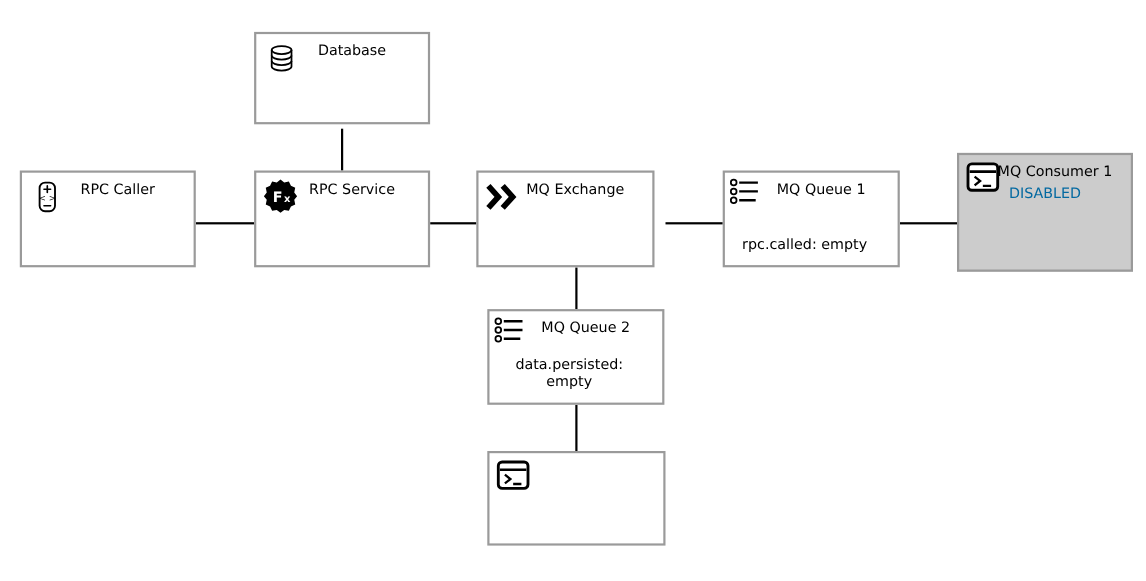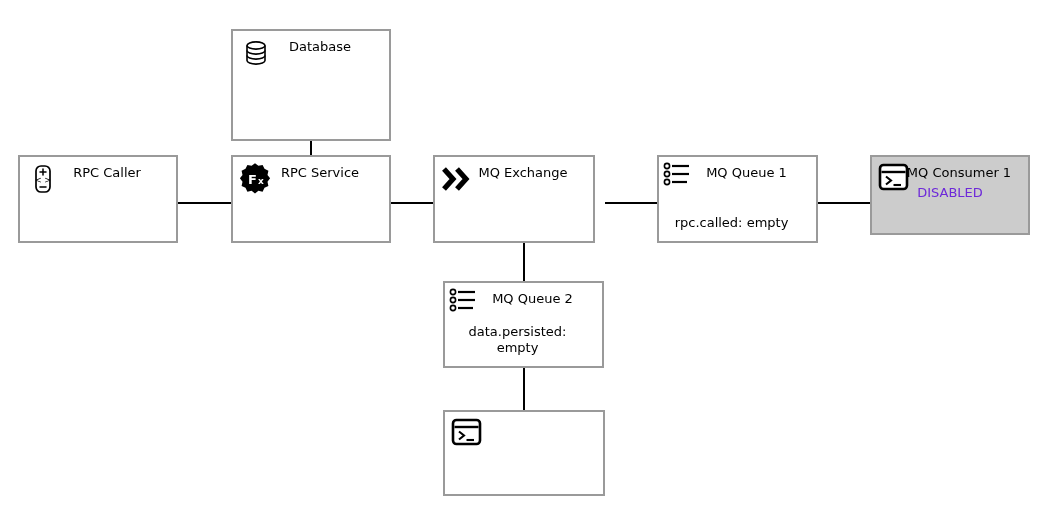--- a/index.html
+++ b/index.html
@@ -53,21 +53,21 @@
     box-sizing: border-box;
   }
   .node-sub {
     position: absolute;
     left: 0;
     right: 0;
     top: 28px;
     text-align: center;
     font-size: 13px;
     line-height: 16px;
-    color: #6d28d9;
+    color: #0369a1;
     padding-left: 8px;
     padding-right: 8px;
     box-sizing: border-box;
   }
   .node-status {
     position: absolute;
     left: 0;
     right: 0;
     bottom: 10px;
     text-align: center;
@@ -100,21 +100,21 @@
   <div class="edge h" style="left:391px; top:202px; width:53px;"></div>
 
   <div class="edge h" style="left:605px; top:202px; width:53px;"></div>
 
   <div class="edge h" style="left:818px; top:202px; width:53px;"></div>
 
   <div class="edge v" style="left:523px; top:243px; height:39px;"></div>
 
   <div class="edge v" style="left:523px; top:368px; height:43px;"></div>
 
-  <div class="node" style="left:231px; top:29px; width:160px; height:112px;">
+  <div class="node" style="left:231px; top:29px; width:160px; height:84px;">
     <span class="node-icon">
       <svg viewBox="0 0 34 34" width="34" height="34">
         <g fill="none" stroke="#000" stroke-width="1.6">
           <ellipse cx="17" cy="9.5" rx="9" ry="3.6"></ellipse>
           <path d="M8 9.5 V24.5 A9 3.6 0 0 0 26 24.5 V9.5"></path>
           <path d="M8 14.5 A9 3.6 0 0 0 26 14.5"></path>
           <path d="M8 19.5 A9 3.6 0 0 0 26 19.5"></path>
         </g>
       </svg>
     </span>
@@ -171,21 +171,21 @@
           <path d="M10 6 H27"></path>
           <path d="M10 14 H27"></path>
           <path d="M10 22 H25"></path>
         </g>
       </svg>
     </span>
     <div class="node-title">MQ Queue 1</div>
     <div class="node-status">rpc.called: empty</div>
   </div>
 
-  <div class="node filled" style="left:870px; top:155px; width:160px; height:80px;">
+  <div class="node filled" style="left:870px; top:139px; width:160px; height:108px;">
     <span class="node-icon" style="left:6px; top:6px; width:32px; height:30px;">
       <svg viewBox="0 0 32 30" width="32" height="30">
         <rect x="2" y="2" width="27" height="24" rx="3.5" ry="3.5" fill="#fff" stroke="#000" stroke-width="2.6"></rect>
         <path d="M3.5 9 H27.5" stroke="#000" stroke-width="2.4"></path>
         <g stroke="#000" stroke-width="2.1" stroke-linecap="butt" fill="none">
           <path d="M8 13.5 L13 17.5 L8 21.5"></path>
           <path d="M15.5 22 H23"></path>
         </g>
       </svg>
     </span>

